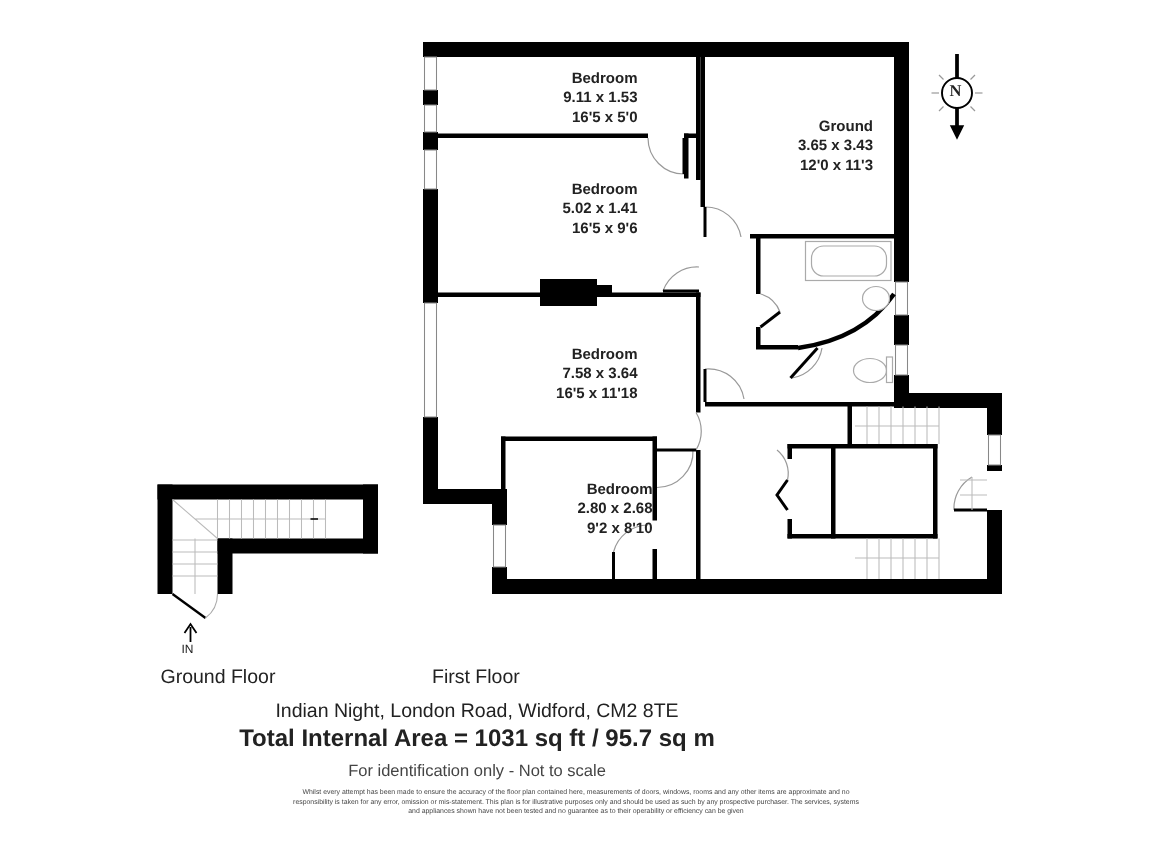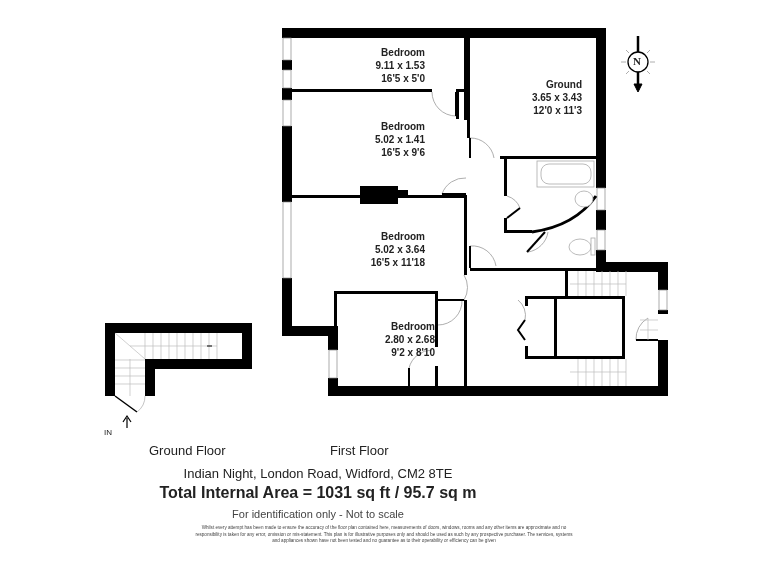--- a/index.html
+++ b/index.html
@@ -1,20 +1,20 @@
 <!DOCTYPE html>
 <html><head>
   <meta charset="utf-8">
   <style>
     html, body { margin: 0; padding: 0; background: #ffffff; }
     body { width: 768px; height: 576px; position: relative; overflow: hidden;
            font-family: "Liberation Sans", sans-serif; color: #222; }
     #plan { position: absolute; left: 0; top: 0; width: 768px; height: 576px; }
     .room-label { position: absolute; text-align: right; font-size: 10px; line-height: 13px; color: #222; font-weight: bold; }
-    .floor-label { position: absolute; font-size: 13px; color: #222; margin-left: 42px; }
+    .floor-label { position: absolute; font-size: 13px; color: #222; }
     .addr { position: absolute; left: 0; width: 636px; text-align: center; color: #222; }
     .disc { position: absolute; left: 120px; width: 528px; text-align: center; font-size: 4.6px; line-height: 6.5px; color: #444; }
     .in-label { position: absolute; font-size: 8px; color: #222; }
     .compass-n { position: absolute; font-family: "Liberation Serif", serif; font-size: 11px; font-weight: bold; color:#222; }
   </style>
 </head>
 <body>
 
 <svg id="plan" viewBox="0 0 768 576" xmlns="http://www.w3.org/2000/svg">
   <g fill="#000" stroke="none">
@@ -181,30 +181,30 @@
   <div>5.02 x 1.41</div>
   <div>16'5 x 9'6</div>
 </div>
 <div class="room-label" style="left:482px; top:78px; width:100px;">
   <div>Ground</div>
   <div>3.65 x 3.43</div>
   <div>12'0 x 11'3</div>
 </div>
 <div class="room-label" style="left:325px; top:230px; width:100px;">
   <div>Bedroom</div>
-  <div>5.02 x 3.64</div>
+  <div>7.58 x 3.64</div>
   <div>16'5 x 11'18</div>
 </div>
 <div class="room-label" style="left:335px; top:320px; width:100px;">
   <div>Bedroom</div>
   <div>2.80 x 2.68</div>
   <div>9'2 x 8'10</div>
 </div>
 
-<div class="in-label" style="left:104px; top:428px;">IN</div>
+<div class="in-label" style="left:121px; top:428px;">IN</div>
 <div class="floor-label" style="left:107px; top:443px;">Ground Floor</div>
 <div class="floor-label" style="left:288px; top:443px;">First Floor</div>
 
 <div class="addr" style="top:466px; font-size:13px;">Indian Night, London Road, Widford, CM2 8TE</div>
 <div class="addr" style="top:484px; font-size:16px;font-weight:bold;">Total Internal Area = 1031 sq ft / 95.7 sq m</div>
 <div class="addr" style="top:508px; font-size:11px; color:#444;">For identification only - Not to scale</div>
 <div class="disc" style="top:525px;">
   <div>Whilst every attempt has been made to ensure the accuracy of the floor plan contained here, measurements of doors, windows, rooms and any other items are approximate and no</div>
   <div>responsibility is taken for any error, omission or mis-statement. This plan is for illustrative purposes only and should be used as such by any prospective purchaser. The services, systems</div>
   <div>and appliances shown have not been tested and no guarantee as to their operability or efficiency can be given</div>

